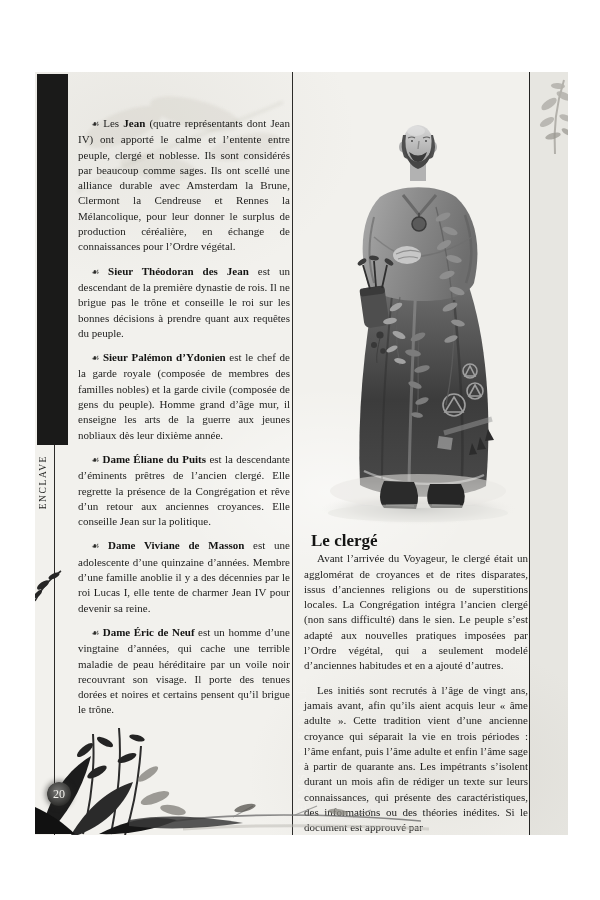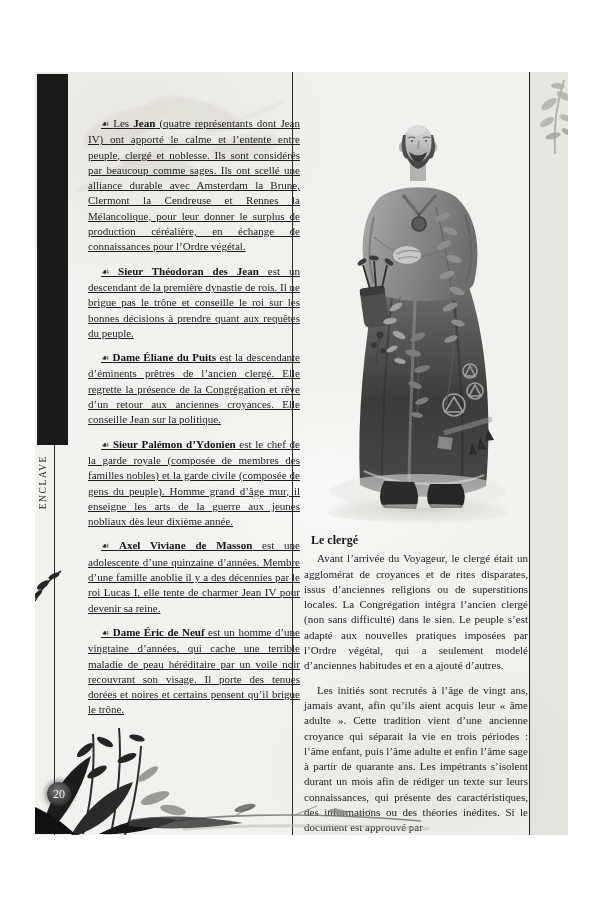--- a/index.html
+++ b/index.html
@@ -29,28 +29,28 @@
     white-space:nowrap; color:#1e1e1d; font-size:9.5px; letter-spacing:1.6px;
   }
   .rule { position:absolute; background:#2c2b29; }
   .rule-left   { left:19px;  top:373px; width:1px; height:390px; }
   .rule-center { left:257px; top:0;     width:1px; height:763px; }
   .rule-right  { left:494px; top:0;     width:1px; height:763px; background:#232322; }
   .edge-strip  { position:absolute; left:495px; top:0; width:38px; height:763px;
                  background:rgba(105,100,90,.08); }
 
   
-  .col-left  { position:absolute; left:53px;  top:44px; width:212px;
-               font-size:11px; line-height:15.3px; text-align:justify; color:#1d1d1c;text-decoration:underline; }
+  .col-left  { position:absolute; left:43px;  top:44px; width:212px;
+               font-size:11px; line-height:15.3px; text-align:justify; color:#1d1d1c; }
   .col-right { position:absolute; left:269px; top:13px; width:224px;
                font-size:11px; line-height:15.3px; text-align:justify; color:#1d1d1c; }
   .para { margin-bottom:9px; text-indent:13px; }
   .para strong { font-weight:bold; color:#141413; }
   .fleuron { font-size:9.5px; color:#2a2a28; }
-  .section-heading { font-weight:bold; font-size:12px; color:#141413;
+  .section-heading { font-weight:bold; font-size:17px; color:#141413;
                      margin:3px 0 3px 0; padding-left:7px; }
 
   .figure-wrap { display:block; width:224px; height:445px; position:relative; }
   .figure-wrap svg { position:absolute; left:0; top:0; }
 
   
   .wm-topleft  { position:absolute; left:28px;  top:0;     filter:blur(1.4px); }
   .sprig-topright { position:absolute; left:498px; top:2px; }
   .sprig-midleft  { position:absolute; left:-6px; top:493px; }
   .corner-art  { position:absolute; left:-2px;  top:656px; }
@@ -97,23 +97,23 @@
       </g>
       <g fill="#98968f" opacity=".7">
         <ellipse cx="20" cy="62" rx="8" ry="3" transform="rotate(-15 20 62)"></ellipse>
         <ellipse cx="34" cy="58" rx="6" ry="2.5" transform="rotate(30 34 58)"></ellipse>
       </g>
     </svg>
 
     <div class="col-left">
         <p class="para"><span class="fleuron">☙ </span>Les <strong>Jean</strong> (quatre représentants dont Jean IV) ont apporté le calme et l’entente entre peuple, clergé et noblesse. Ils sont considérés par beaucoup comme sages. Ils ont scellé une alliance durable avec Amsterdam la Brune, Clermont la Cendreuse et Rennes la Mélancolique, pour leur donner le surplus de production céréalière, en échange de connaissances pour l’Ordre végétal.</p>
         <p class="para"><span class="fleuron">☙ </span><strong>Sieur Théodoran des Jean</strong> est un descendant de la première dynastie de rois. Il ne brigue pas le trône et conseille le roi sur les bonnes décisions à prendre quant aux requêtes du peuple.</p>
+        <p class="para"><span class="fleuron">☙ </span><strong>Sieur Palémon d’Ydonien</strong> est le chef de la garde royale (composée de membres des familles nobles) et la garde civile (composée de gens du peuple). Homme grand d’âge mur, il enseigne les arts de la guerre aux jeunes nobliaux dès leur dixième année.</p>
         <p class="para"><span class="fleuron">☙ </span><strong>Dame Éliane du Puits</strong> est la descendante d’éminents prêtres de l’ancien clergé. Elle regrette la présence de la Congrégation et rêve d’un retour aux anciennes croyances. Elle conseille Jean sur la politique.</p>
-        <p class="para"><span class="fleuron">☙ </span><strong>Sieur Palémon d’Ydonien</strong> est le chef de la garde royale (composée de membres des familles nobles) et la garde civile (composée de gens du peuple). Homme grand d’âge mur, il enseigne les arts de la guerre aux jeunes nobliaux dès leur dixième année.</p>
-        <p class="para"><span class="fleuron">☙ </span><strong>Axel Viviane de Masson</strong> est une adolescente d’une quinzaine d’années. Membre d’une famille anoblie il y a des décennies par le roi Lucas I, elle tente de charmer Jean IV pour devenir sa reine.</p>
+        <p class="para"><span class="fleuron">☙ </span><strong>Dame Viviane de Masson</strong> est une adolescente d’une quinzaine d’années. Membre d’une famille anoblie il y a des décennies par le roi Lucas I, elle tente de charmer Jean IV pour devenir sa reine.</p>
         <p class="para"><span class="fleuron">☙ </span><strong>Dame Éric de Neuf</strong> est un homme d’une vingtaine d’années, qui cache une terrible maladie de peau héréditaire par un voile noir recouvrant son visage. Il porte des tenues dorées et noires et certains pensent qu’il brigue le trône.</p>
       </div>
 
     <div class="col-right">
       <span class="figure-wrap">
         <svg width="225" height="445" viewBox="0 0 225 445">
           <defs>
             <radialGradient id="gShadow" cx="50%" cy="50%" r="50%">
               <stop offset="0%" stop-color="#bcbcba"></stop>
               <stop offset="65%" stop-color="#d8d7d4" stop-opacity=".55"></stop>

